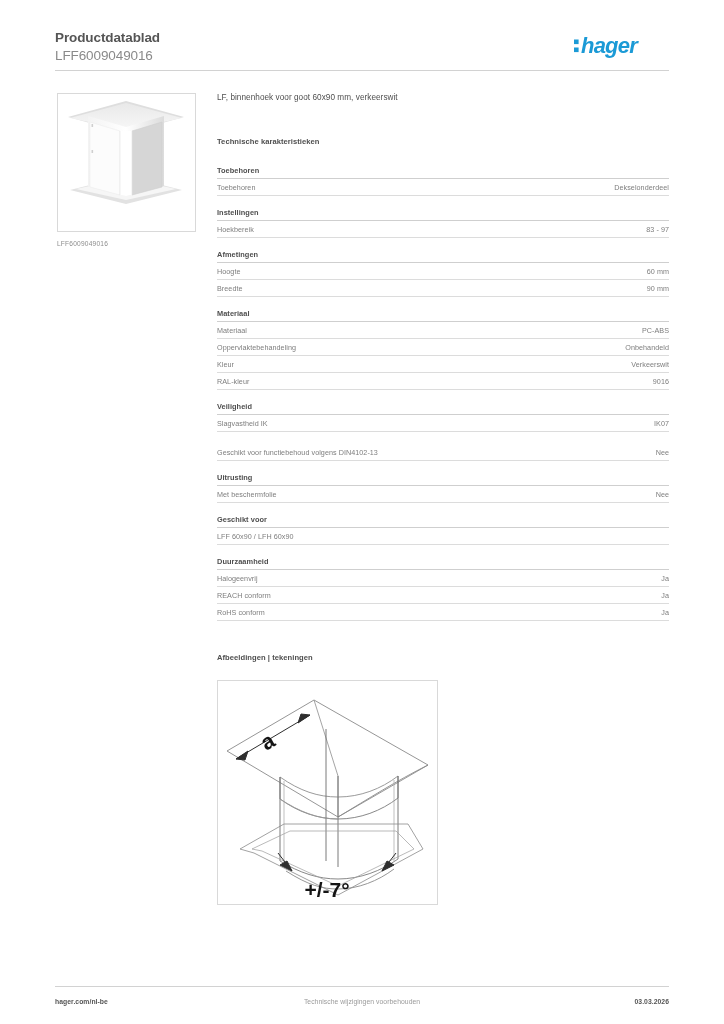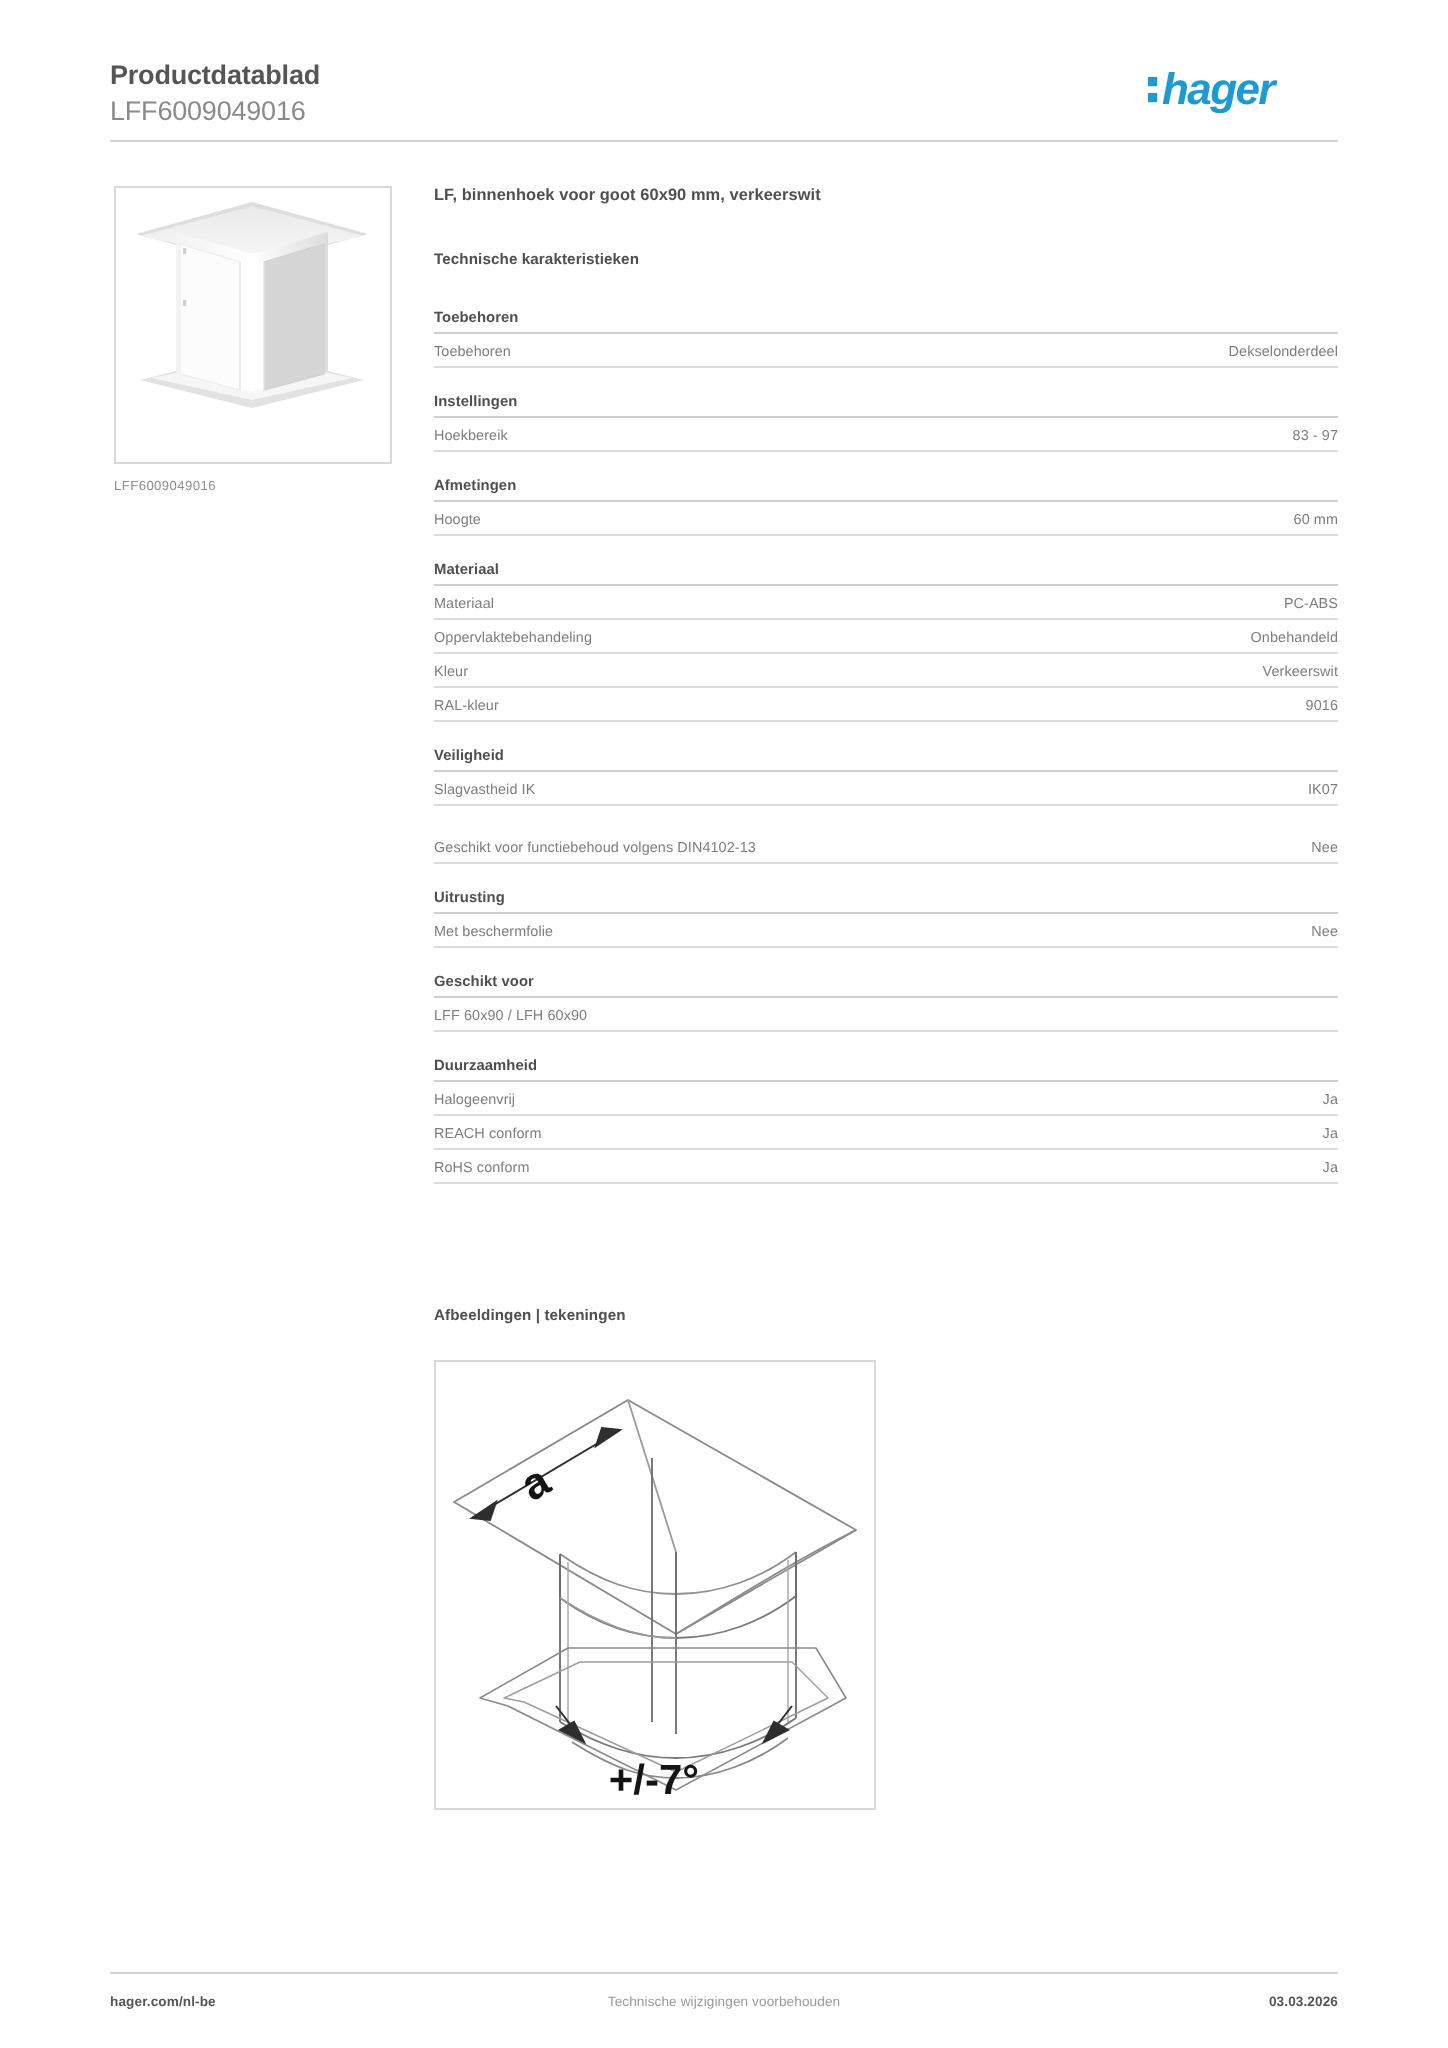--- a/index.html
+++ b/index.html
@@ -93,24 +93,24 @@
 
   
   .specs {
     position: absolute;
     left: 217px;
     top: 93px;
     width: 452px;
   }
   .product-name {
     font-size: 8.2px;
-    font-weight: bold;
+    font-weight: normal;
     color: #4f4f4f;
     letter-spacing: 0.05px;
-    margin: 0 0 23px 0;
+    margin: 0 0 35px 0;
   }
   .section-title {
     font-size: 7.6px;
     font-weight: bold;
     color: #4f4f4f;
     letter-spacing: 0.05px;
     margin: 0 0 20px 0;
   }
   .group { margin-bottom: 12px; }
   .group-head {
@@ -284,20 +284,24 @@
             <span class="k">Hoekbereik</span>
             <span class="v">83 - 97</span>
           </div>
         </div>
         <div class="group">
           <div class="group-head">Afmetingen</div>
           <div class="row">
             <span class="k">Hoogte</span>
             <span class="v">60 mm</span>
           </div>
+          <div class="row">
+            <span class="k">Breedte</span>
+            <span class="v">90 mm</span>
+          </div>
         </div>
         <div class="group">
           <div class="group-head">Materiaal</div>
           <div class="row">
             <span class="k">Materiaal</span>
             <span class="v">PC-ABS</span>
           </div>
           <div class="row">
             <span class="k">Oppervlaktebehandeling</span>
             <span class="v">Onbehandeld</span>

